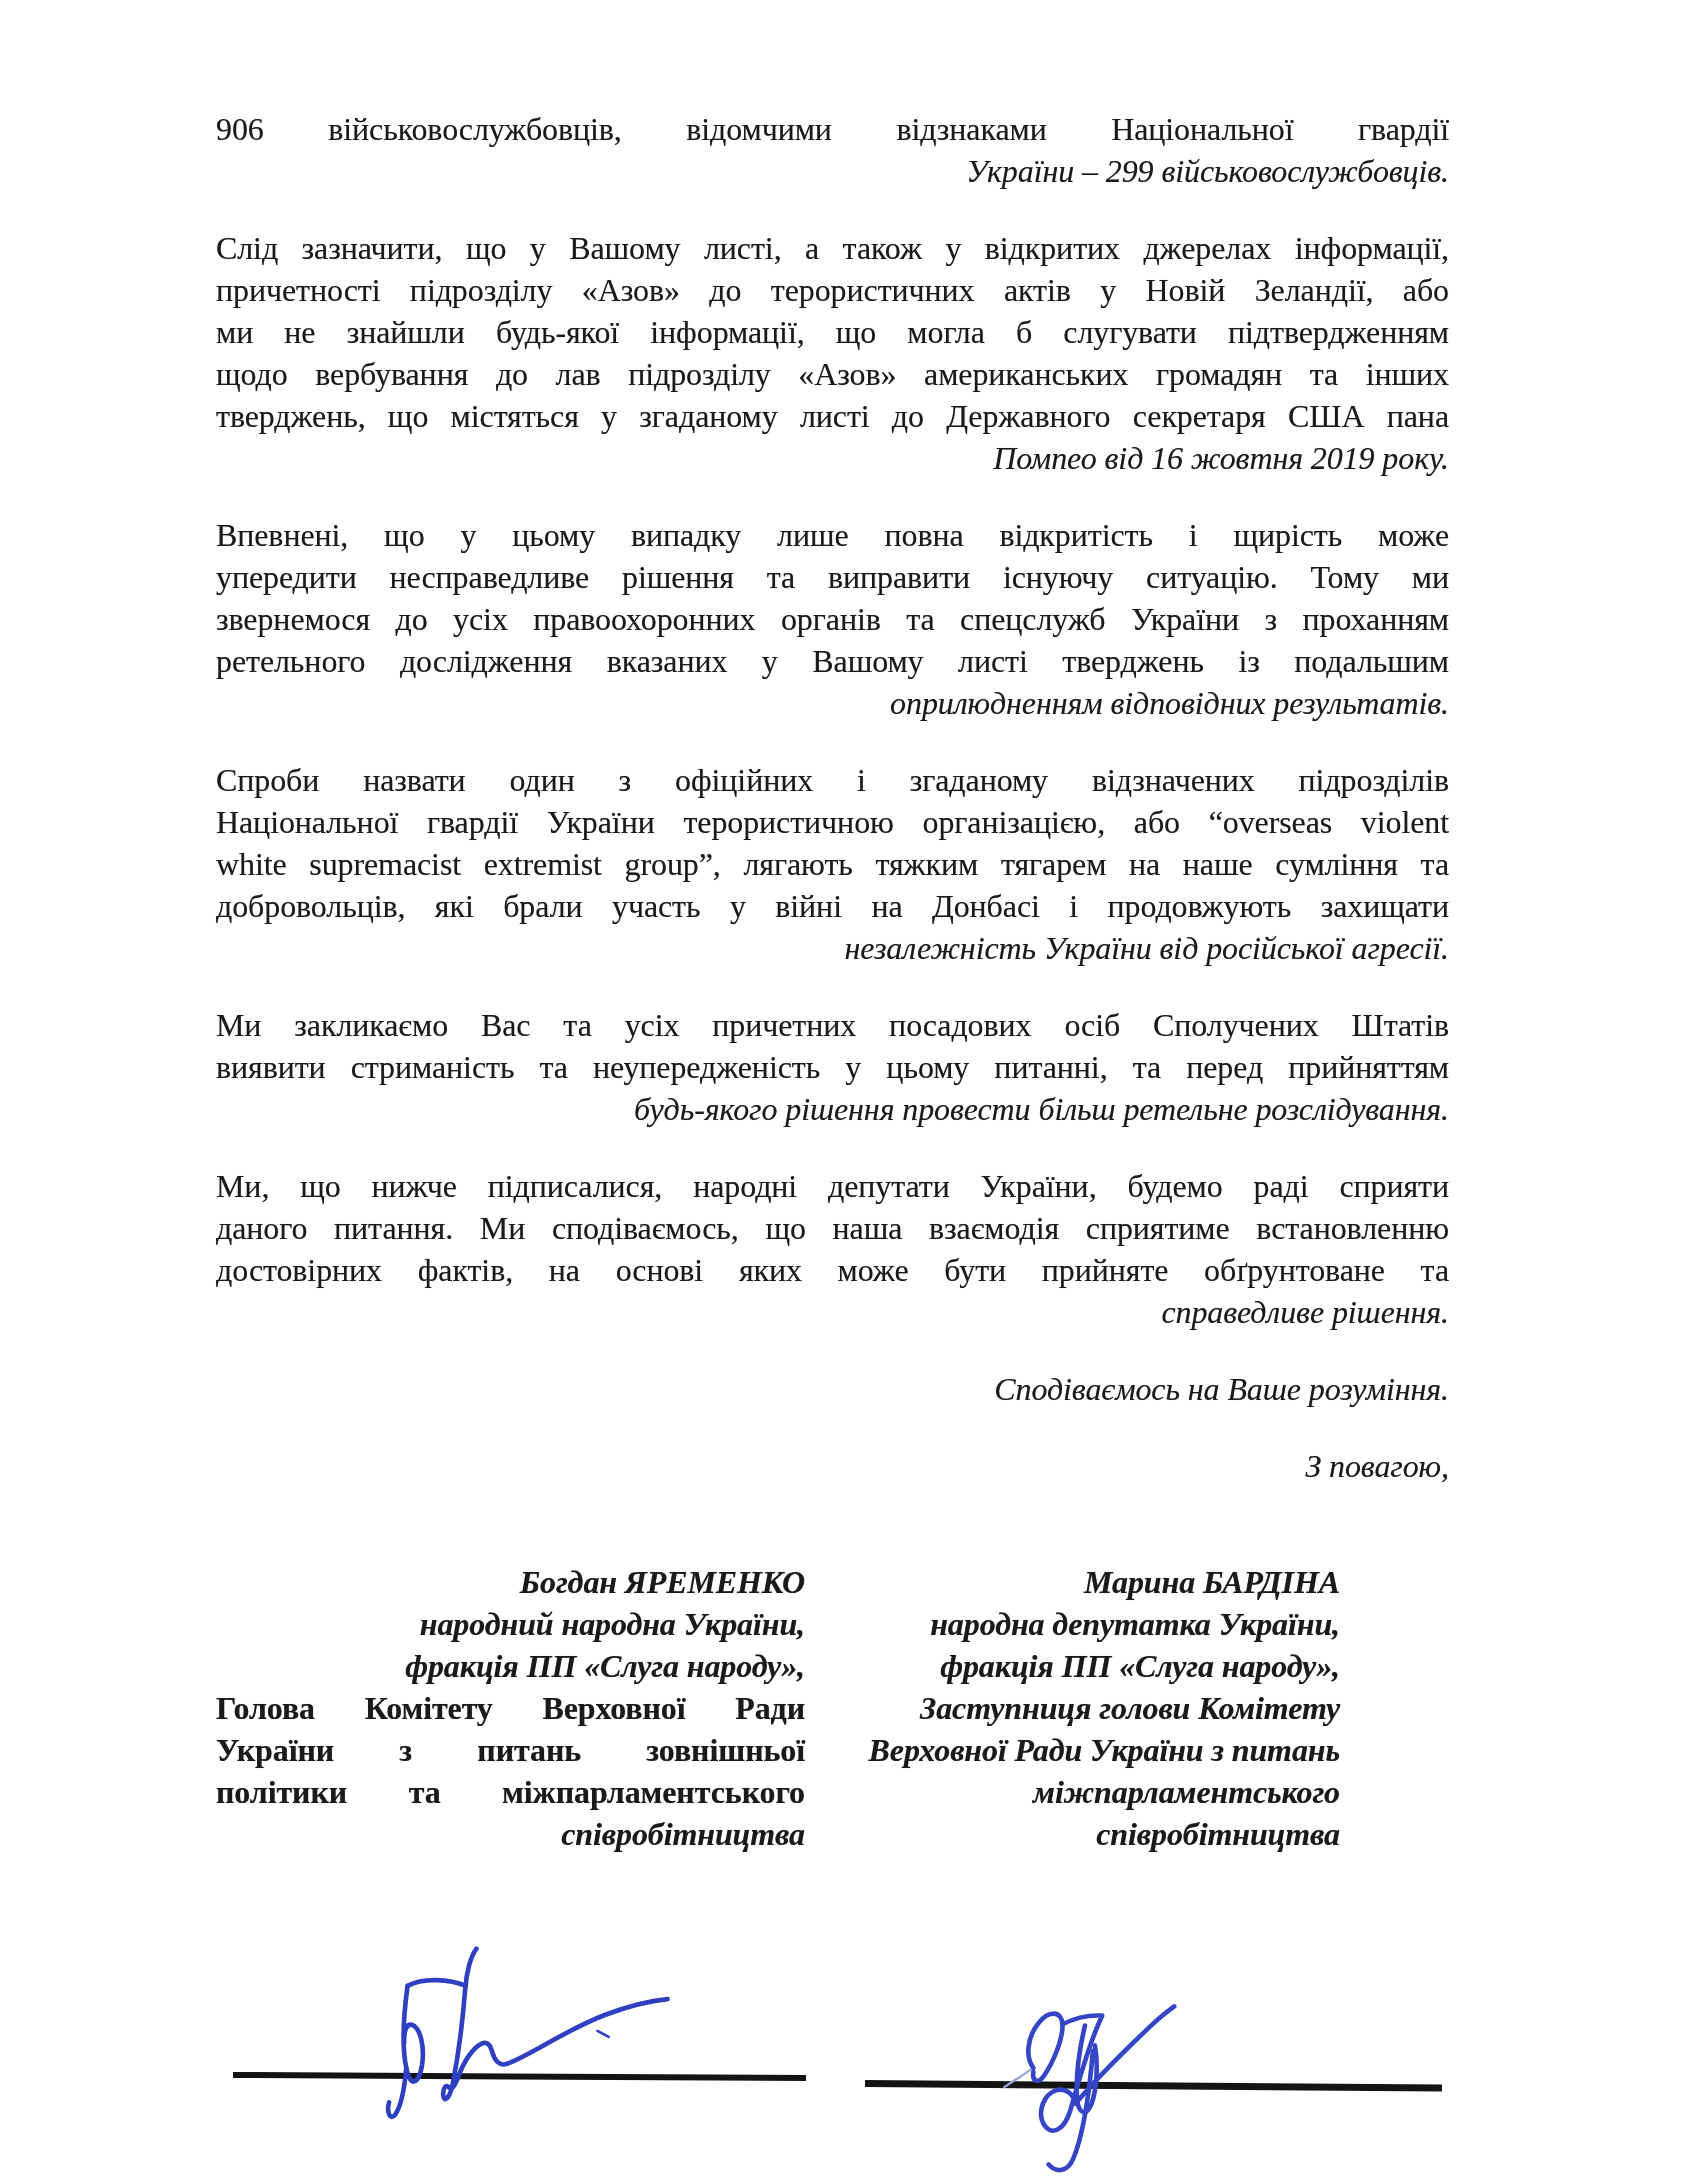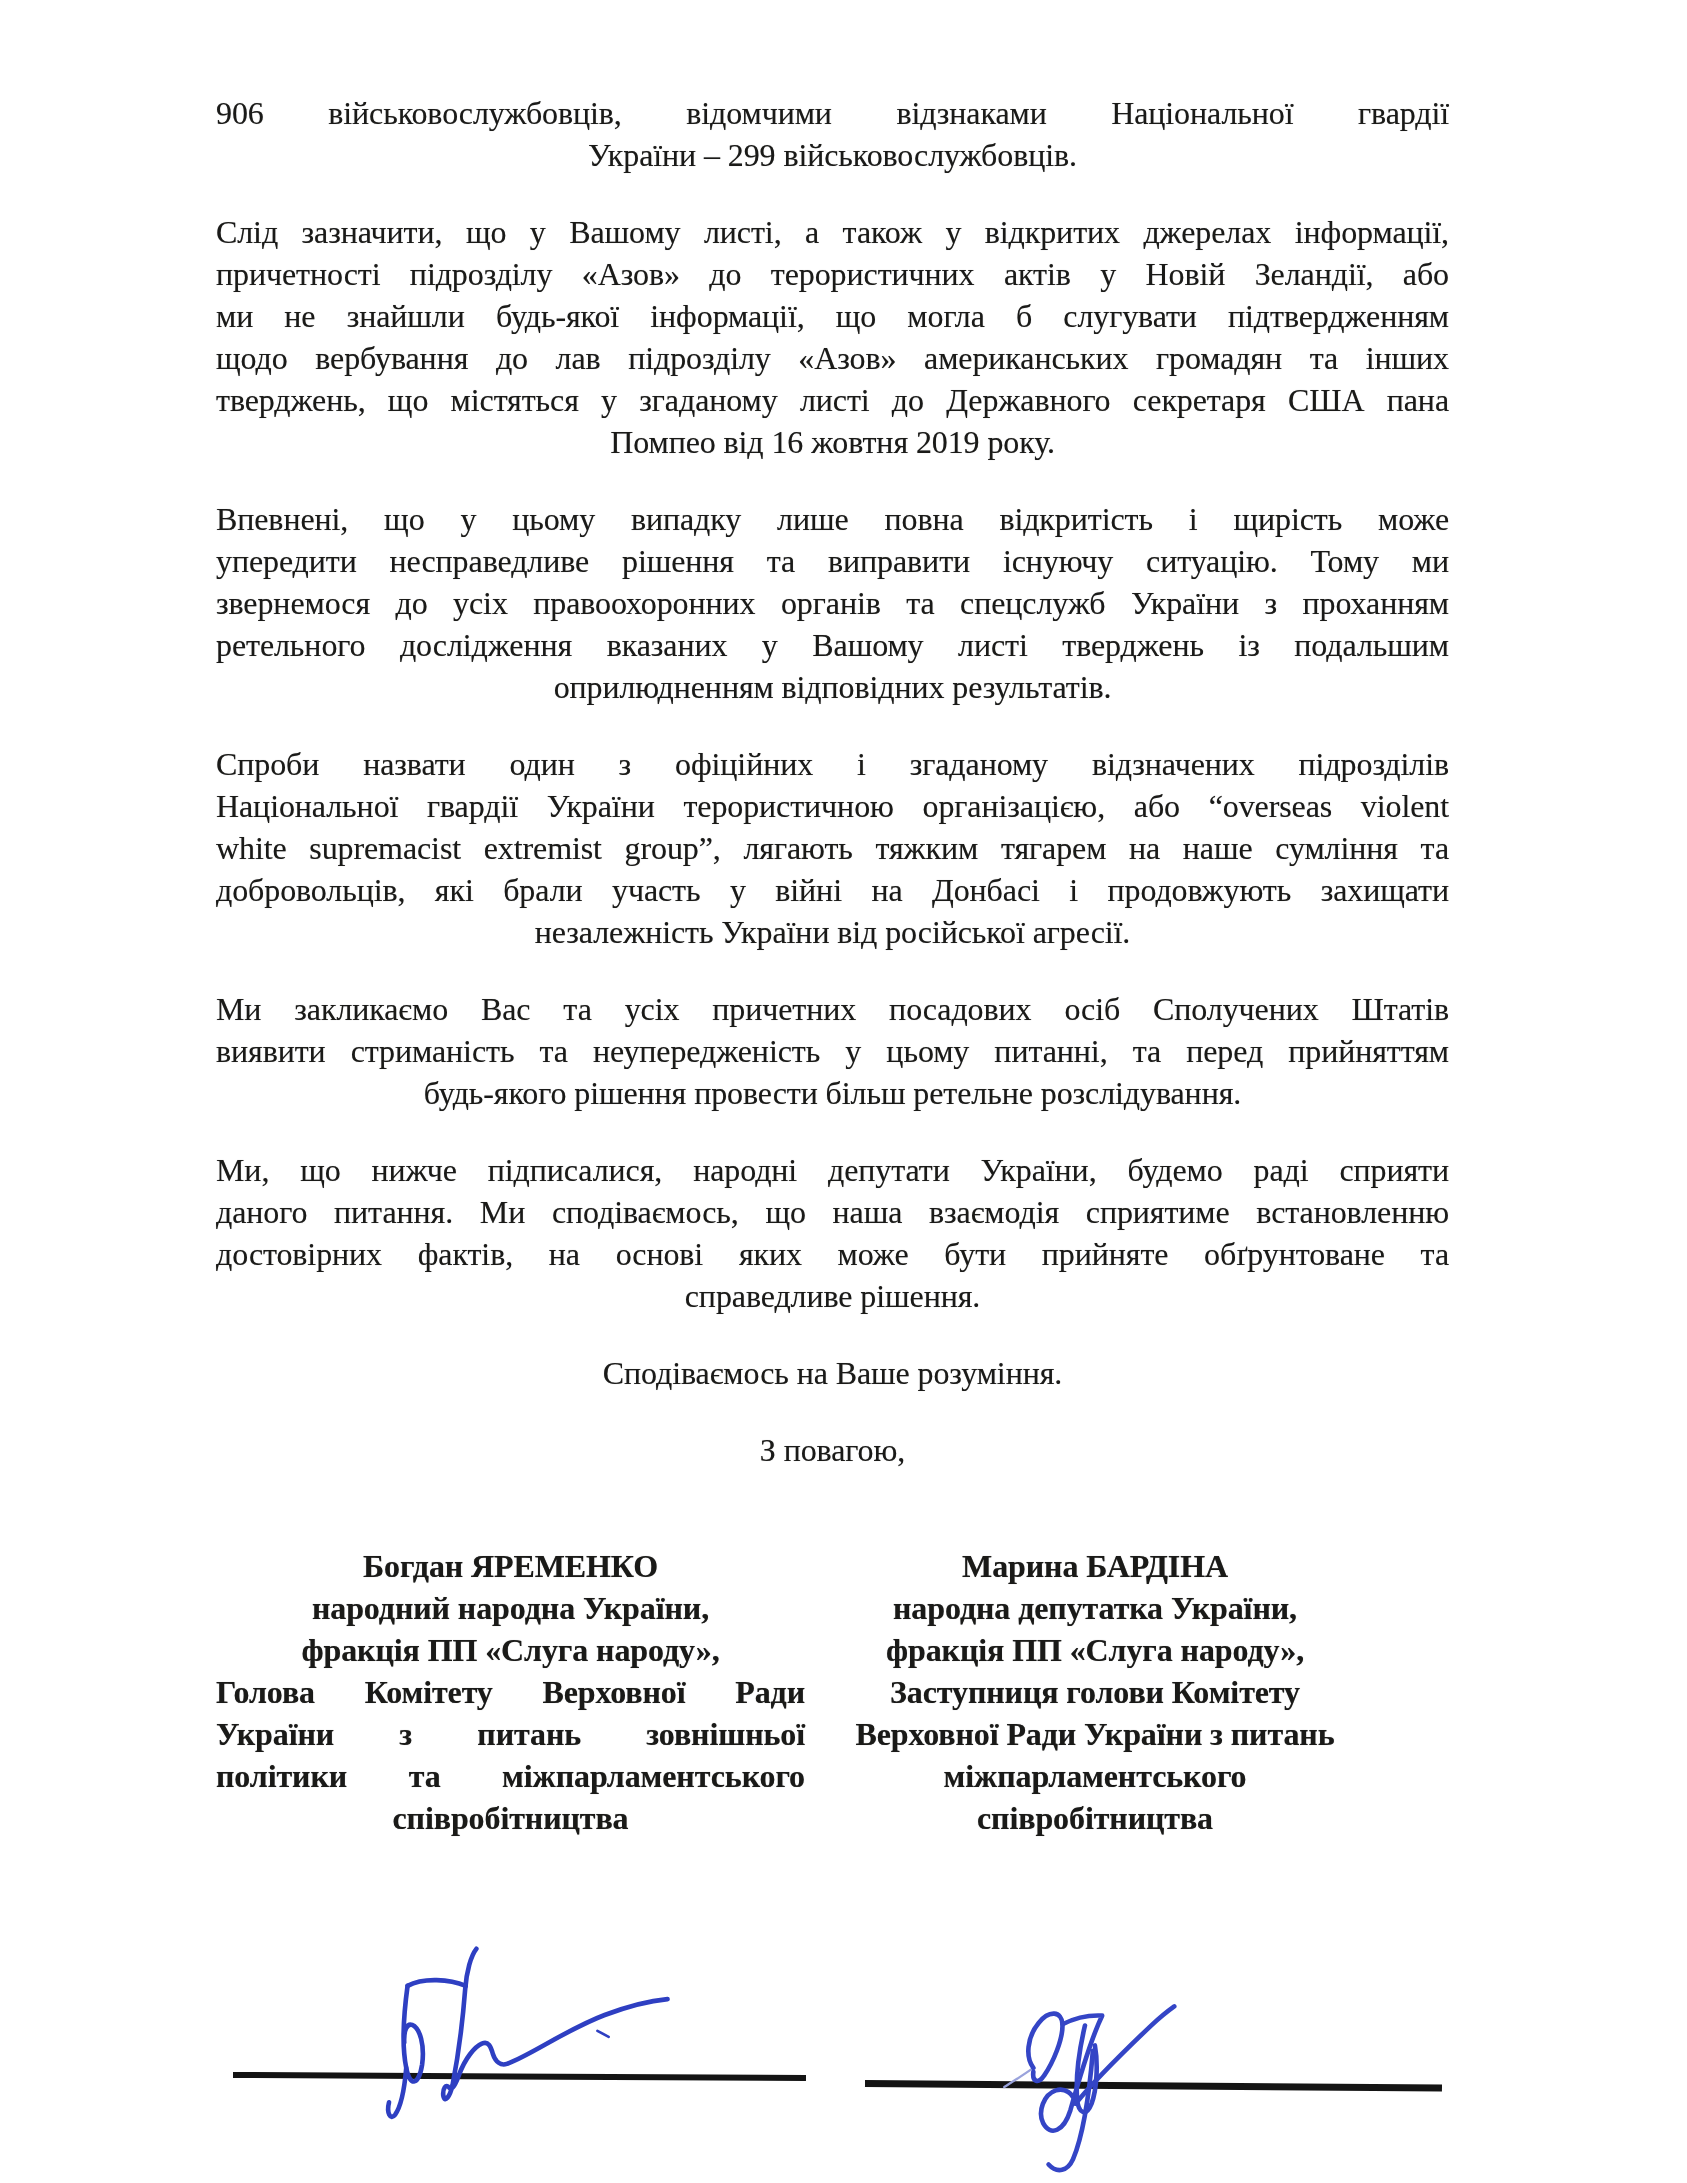--- a/index.html
+++ b/index.html
@@ -16,30 +16,30 @@
   .page{
     position:relative;
     width:1687px;height:2183px;
     background:var(--paper);
     overflow:hidden;
     font-family:"Liberation Serif","DejaVu Serif",serif;
     color:var(--text);
   }
   .body-text{
     position:absolute;
-    left:216px;top:92px;width:1233px;
+    left:216px;top:108px;width:1233px;
     font-size:32px;line-height:42px;
     letter-spacing:-0.1px;
     text-shadow:0 0 0.7px rgba(20,20,20,0.45);
   }
   .para{margin:0 0 35px 0;}
   .para.extra-gap-sm{margin-top:13.2px;}
   .para.extra-gap-xs{margin-top:6.6px;}
   .line{text-align:justify;text-align-last:justify;}
-  .line.nj{text-align:center;text-align-last:auto;}
+  .line.nj{text-align:right;text-align-last:auto;font-style:italic;}
   .sig-row{
     display:flex;
     margin-top:74px;
     font-weight:bold;
     text-shadow:0 0 0.7px rgba(20,20,20,0.5);
   }
   .sig-col{font-size:32px;line-height:42px;}
   .sig-col.left{width:589px;}
   .sig-col.right{width:490px;margin-left:45px;}
   .rule{position:absolute;background:var(--rule);transform-origin:left center;}

